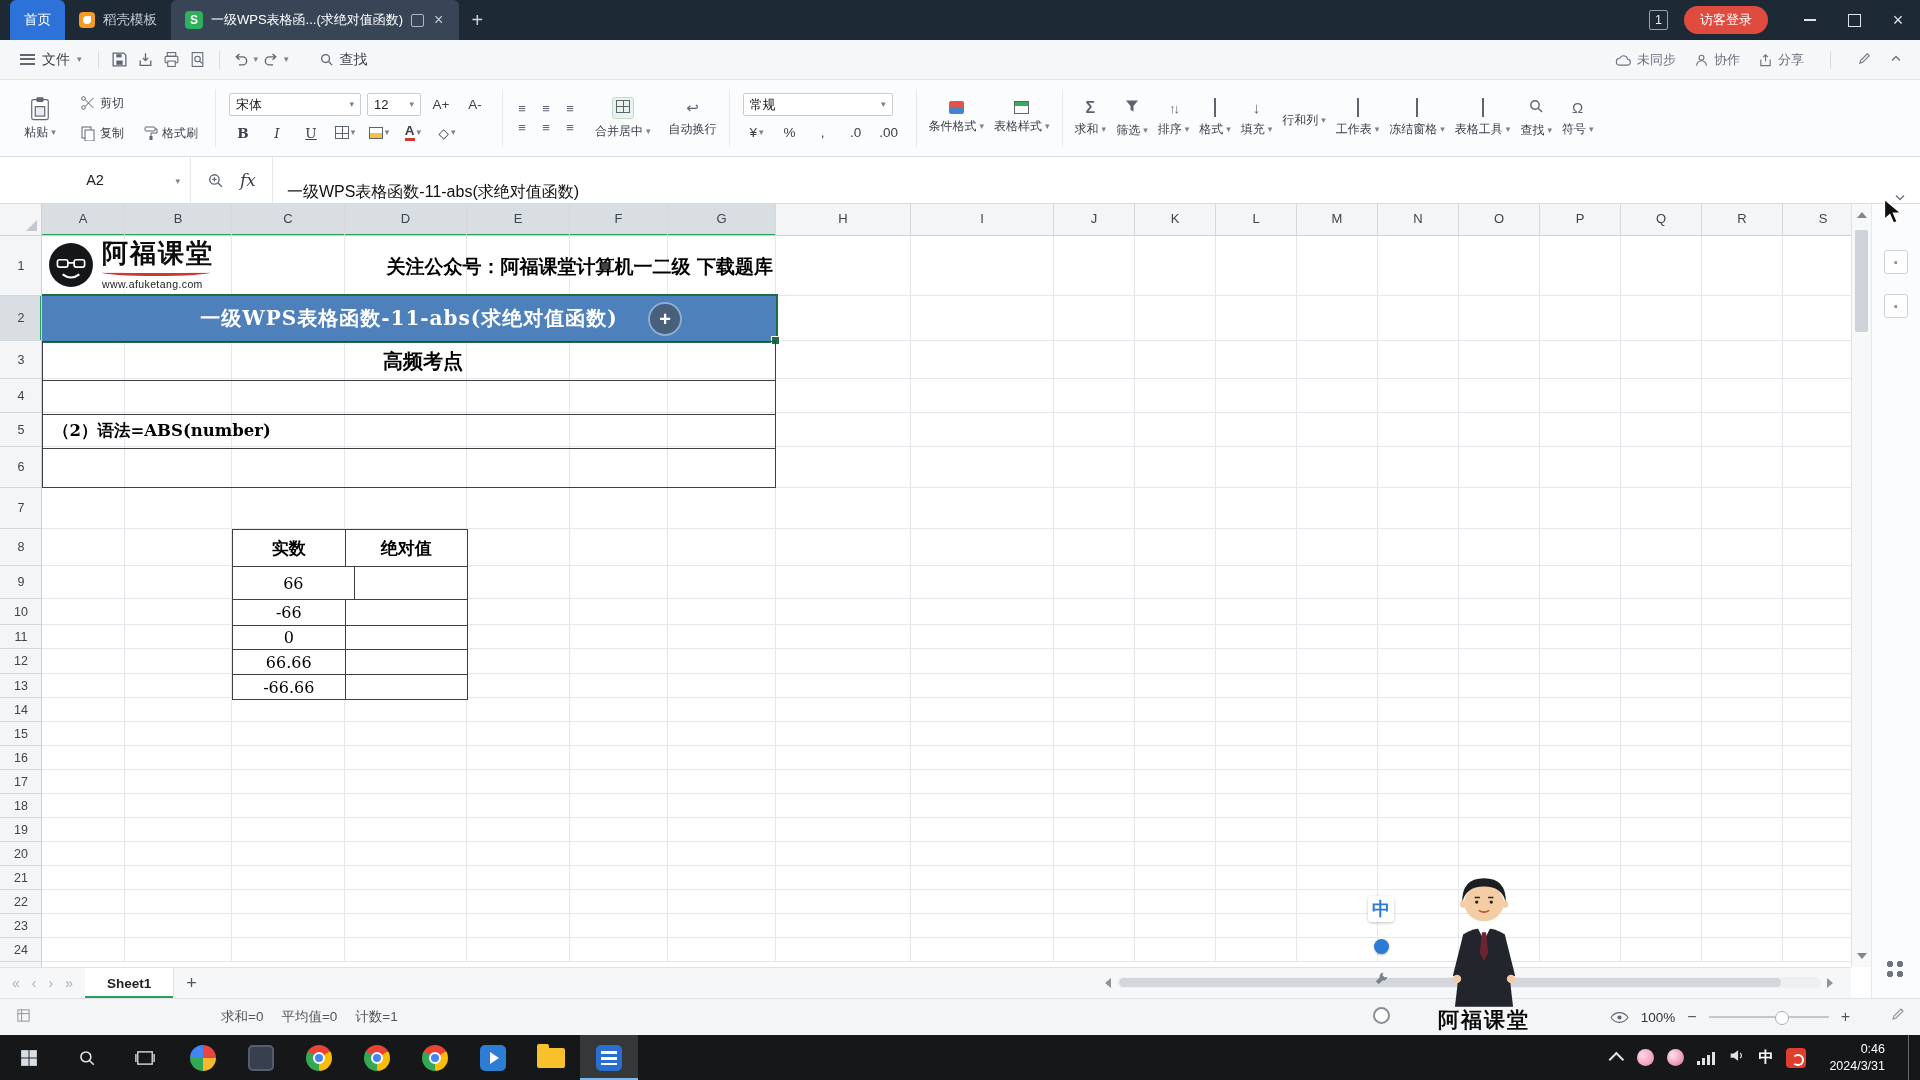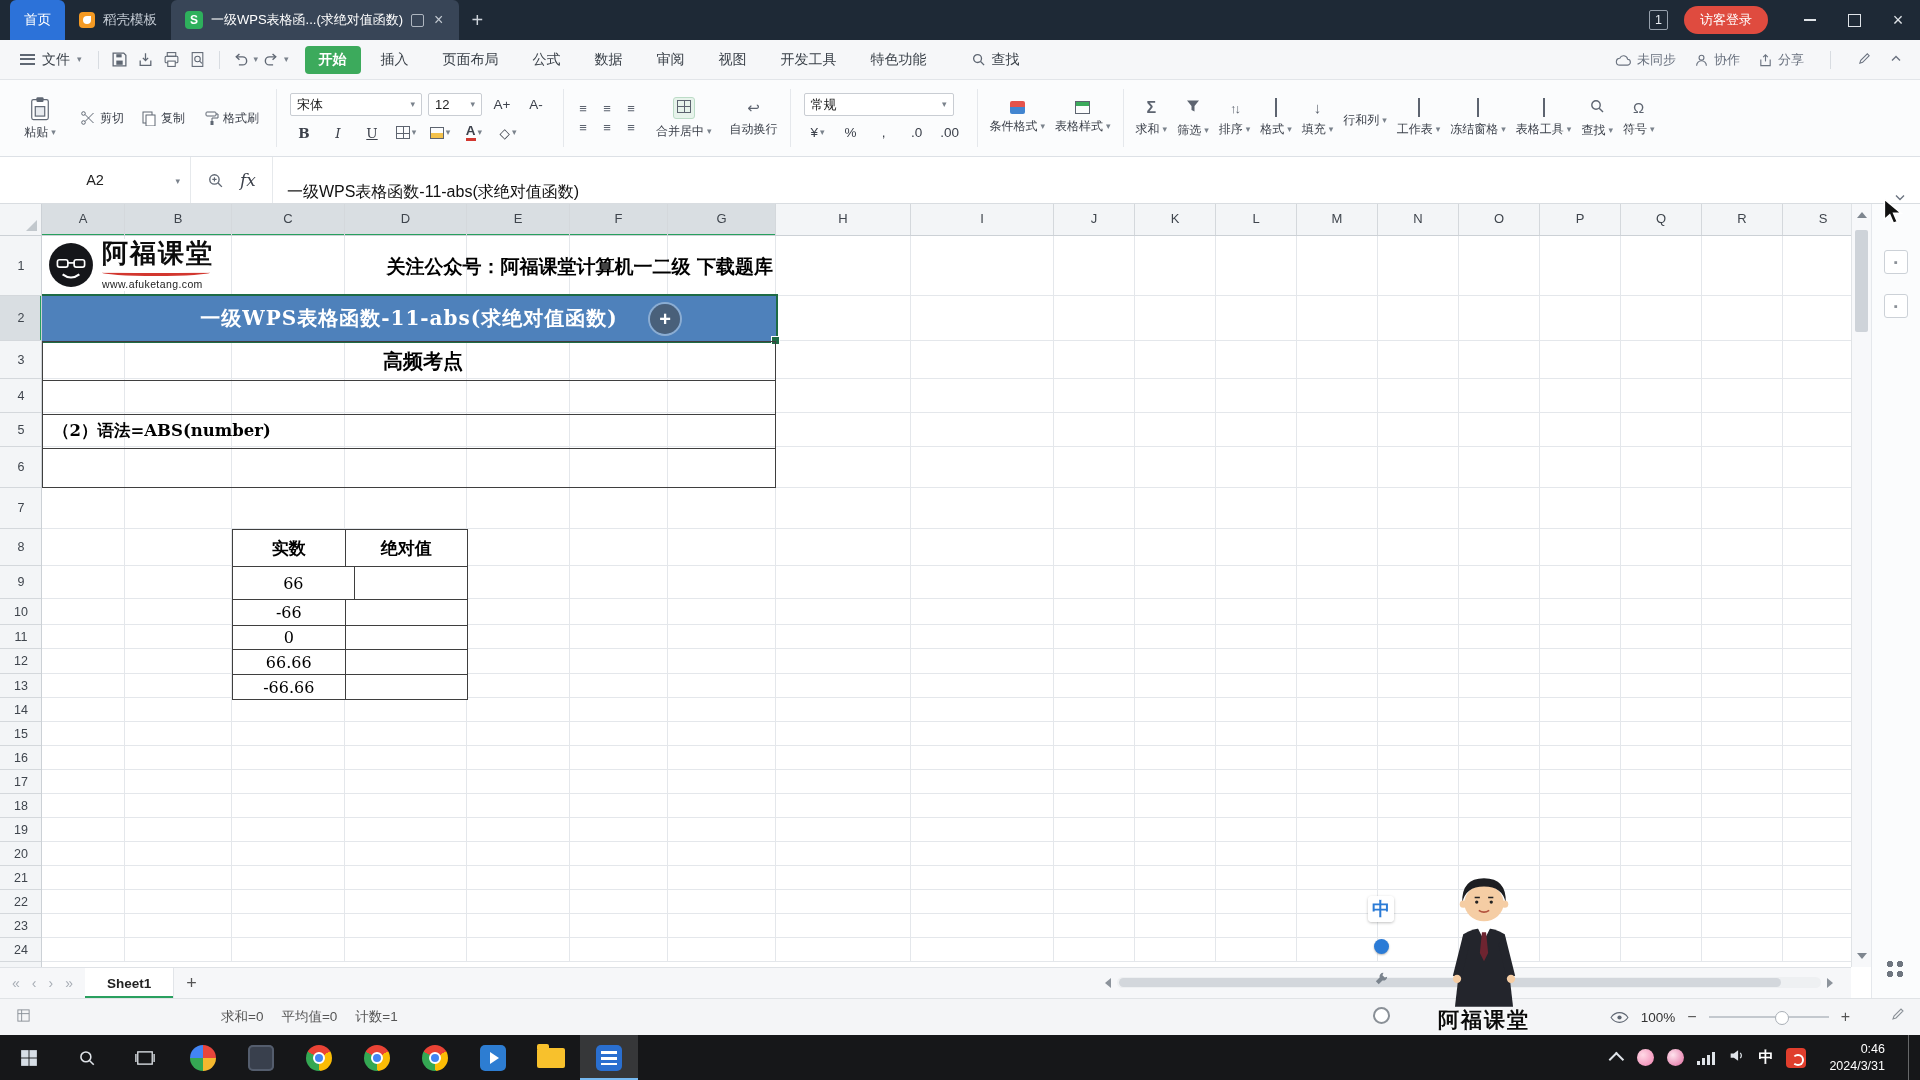--- a/index.html
+++ b/index.html
@@ -55,21 +55,21 @@
   .mr-item{display:flex;align-items:center;gap:5px;}
 
   
   .ribbon{position:absolute;left:0;top:80px;width:1920px;height:77px;background:#fbfcfd;
           border-bottom:1px solid #dde1e6;display:flex;align-items:center;padding-left:8px;box-sizing:border-box;}
   .gsep{width:1px;height:58px;background:#e5e8ec;margin:0 7px;flex:none;}
   .rg{display:flex;align-items:center;flex:none;}
   .sbtn{display:flex;align-items:center;gap:4px;font-size:12px;color:#3c414b;padding:2px 4px;border-radius:3px;}
   .sbtn svg,.tallbtn svg{width:16px;height:16px;flex:none;}
   .paste-big{display:flex;flex-direction:column;align-items:center;gap:2px;width:52px;}
-  .g1col{display:flex;flex-direction:row;gap:9px;}
+  .g1col{display:flex;flex-direction:column;gap:9px;}
   .g1row{display:flex;gap:10px;}
   .lbl{font-size:12px;color:#3c414b;display:flex;align-items:center;gap:3px;white-space:nowrap;}
   .gcol{display:flex;flex-direction:column;gap:6px;padding:0 6px;}
   .grow2{display:flex;align-items:center;gap:6px;}
   .combo{height:23px;background:#fff;border:1px solid #c9cdd3;border-radius:2px;display:flex;
          align-items:center;justify-content:space-between;padding:0 6px;font-size:13px;color:#222;box-sizing:border-box;}
   .ibtn{min-width:22px;height:21px;display:flex;align-items:center;justify-content:center;gap:2px;
         font-size:13.5px;color:#3c414b;border-radius:3px;padding:0 3px;}
   .b-b{font-weight:800;font-family:var(--serif);}
   .b-i{font-style:italic;font-family:var(--serif);}
@@ -318,31 +318,20 @@
         </svg>
       </span>
     <span class="caret">▾</span>
     <span class="mini">
         <svg viewBox="0 0 16 16" style="transform:scaleX(-1)">
           <path d="M4.5 5.5H10a3.8 3.8 0 1 1 0 7.6H6.5" stroke="#5f6773" fill="none" stroke-width="1.3"></path>
           <path d="M7 2.8L4 5.5l3 2.7" stroke="#5f6773" fill="none" stroke-width="1.3"></path>
         </svg>
       </span>
     <span class="caret">▾</span>
-    <div class="menu-tabs" id="menuTabs">
-        <div class="mtab active" style="background: rgb(60, 170, 92);">开始</div>
-        <div class="mtab">插入</div>
-        <div class="mtab">页面布局</div>
-        <div class="mtab">公式</div>
-        <div class="mtab">数据</div>
-        <div class="mtab">审阅</div>
-        <div class="mtab">视图</div>
-        <div class="mtab">开发工具</div>
-        <div class="mtab">特色功能</div>
-      </div>
     <div class="find-btn">
       <svg viewBox="0 0 16 16" width="15" height="15">
           <circle cx="7" cy="7" r="4.2" stroke="#5f6773" fill="none" stroke-width="1.4"></circle>
           <path d="M10.2 10.2L14 14" stroke="#5f6773" stroke-width="1.4"></path>
         </svg>
       <span>查找</span>
     </div>
     <div class="mright">
       <span class="mr-item">
         <svg viewBox="0 0 18 14" width="17" height="13">

